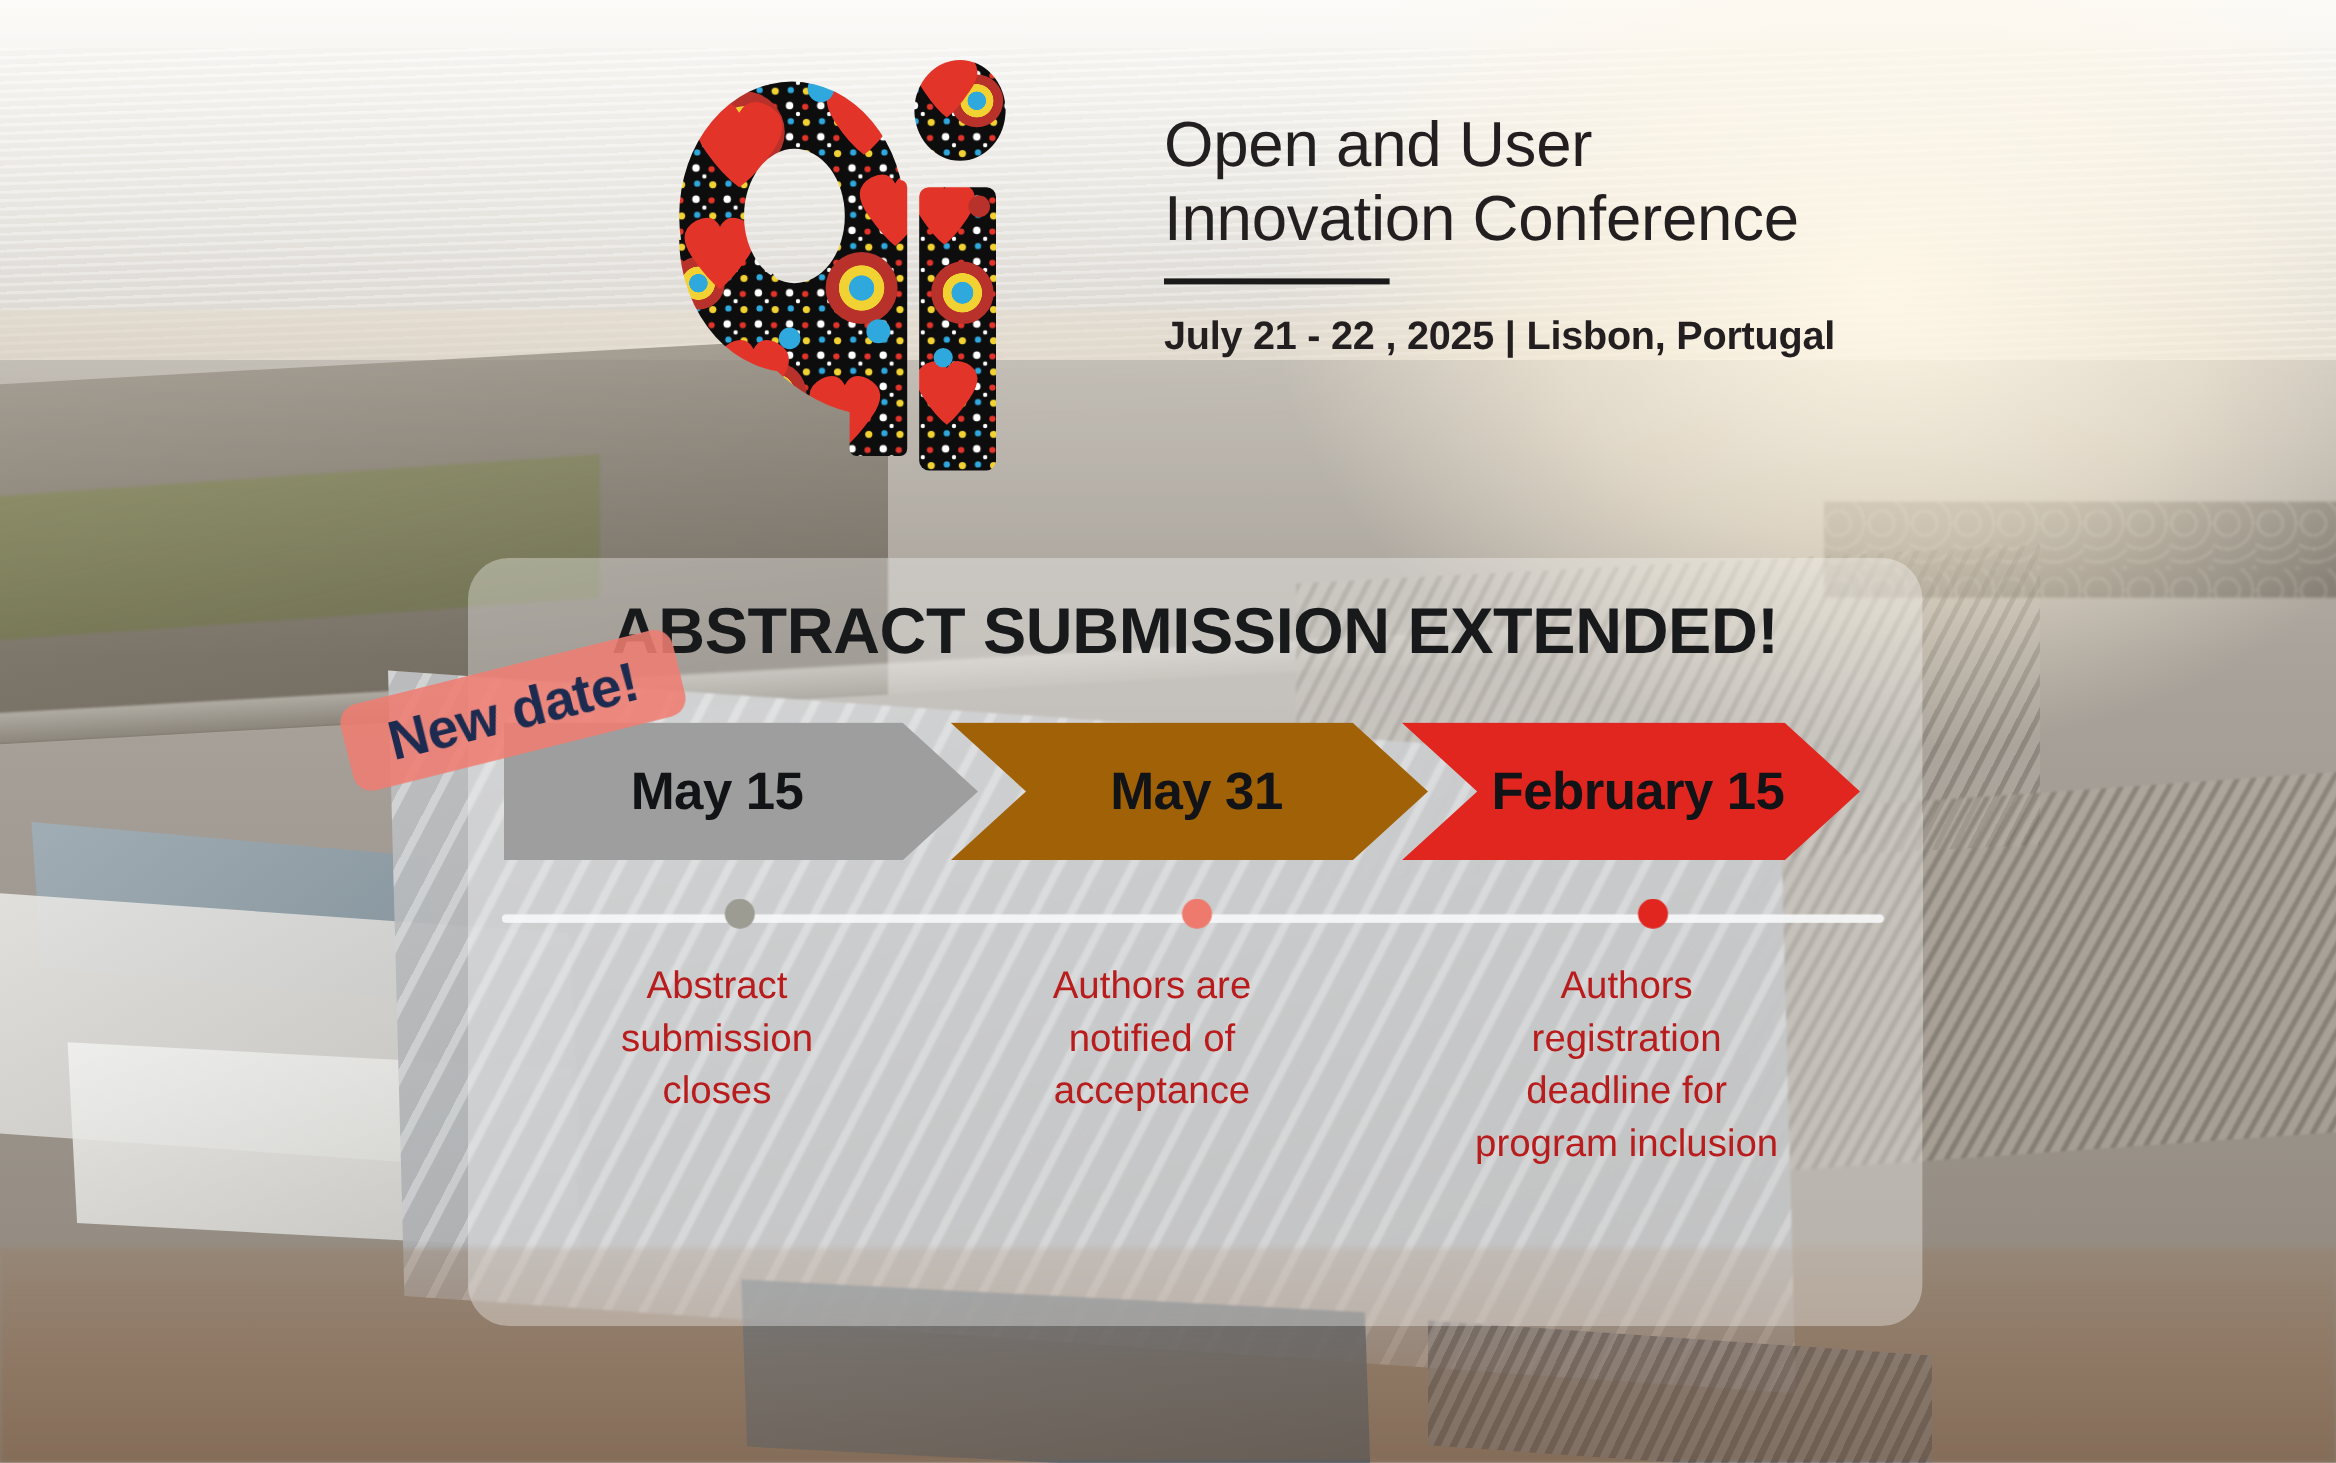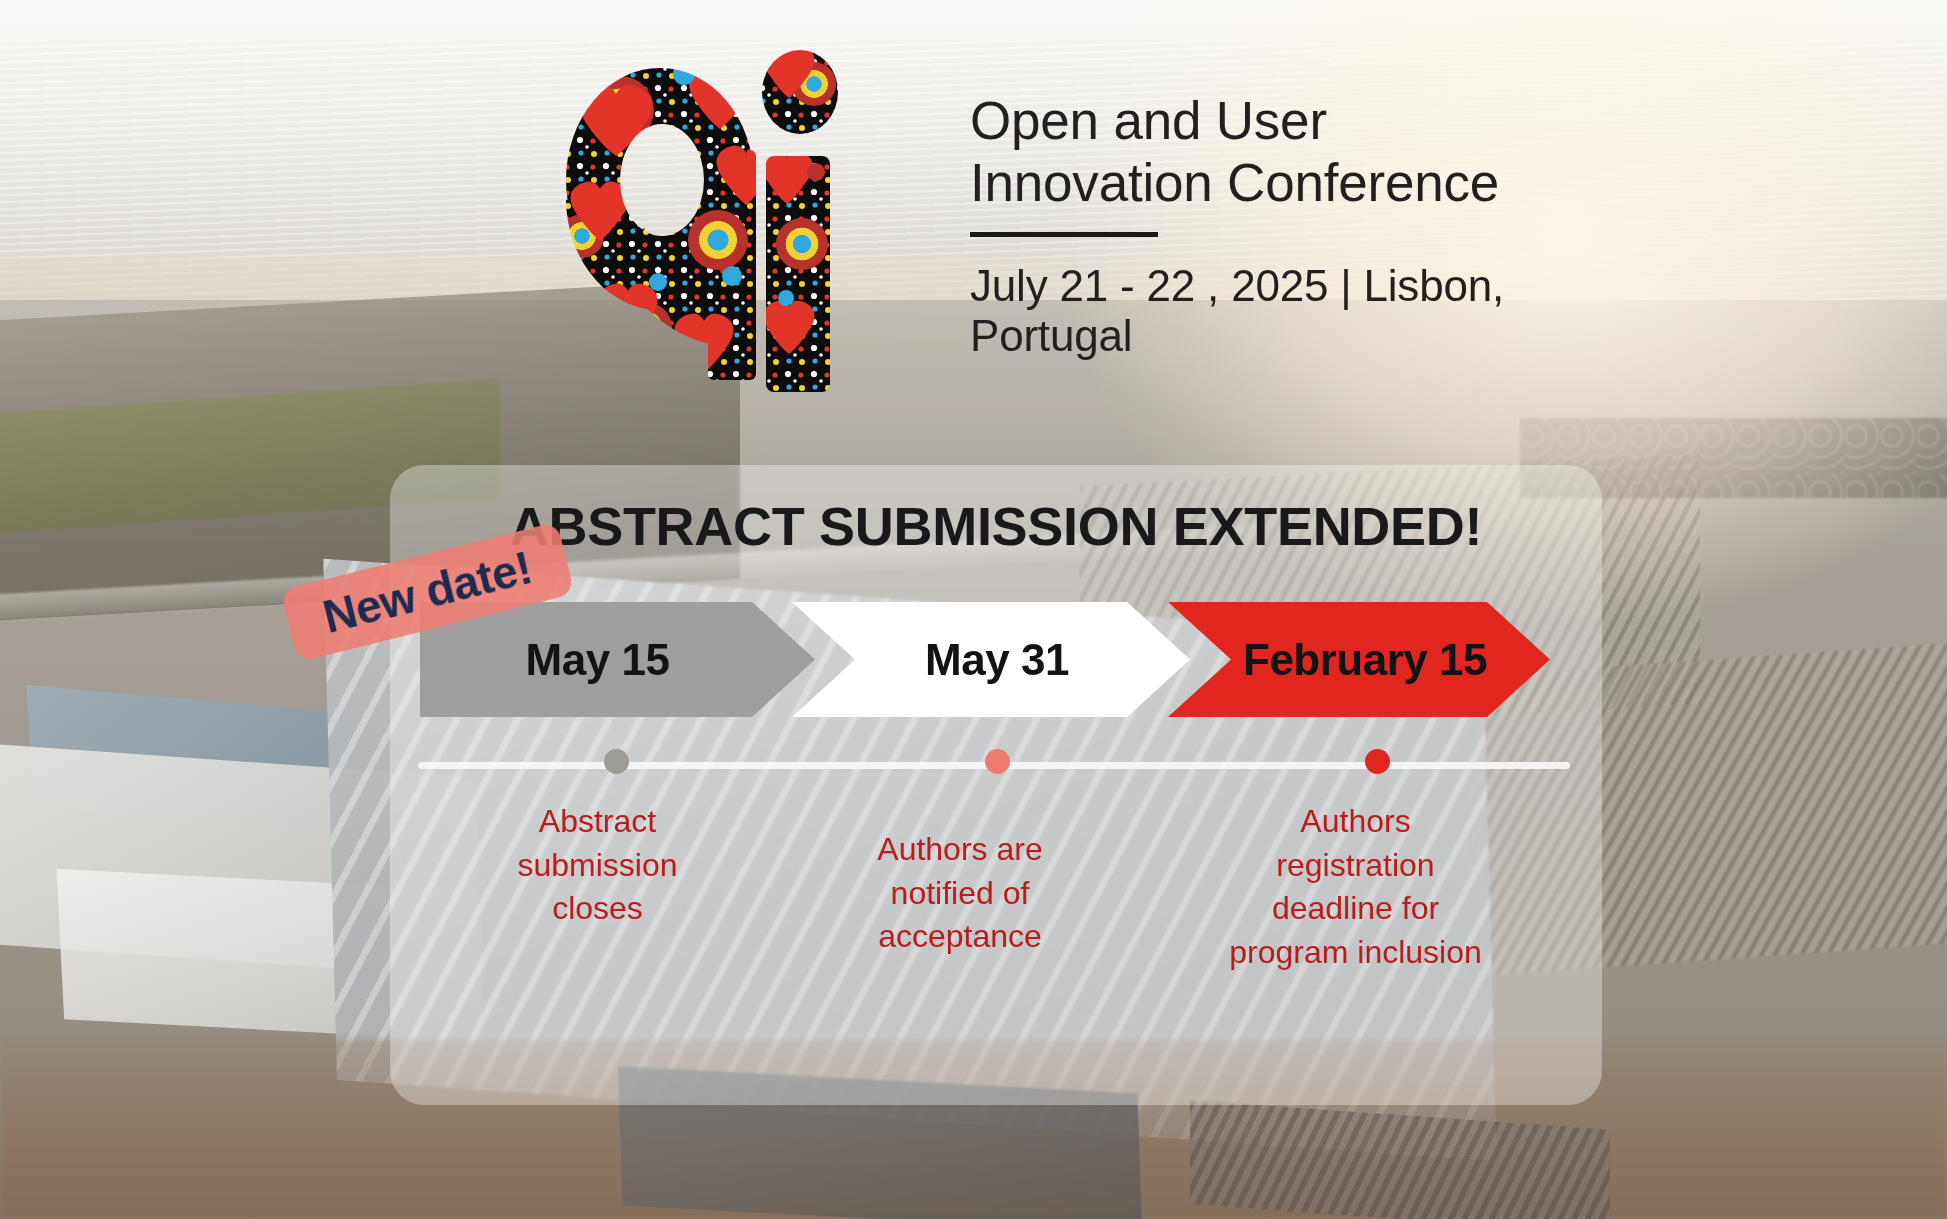--- a/index.html
+++ b/index.html
@@ -134,21 +134,21 @@
 
   .title-block{position:absolute;left:970px;top:90px;width:680px;}
   .conf-title{
     font-size:53px;line-height:1.17;color:#231f20;font-weight:400;
     letter-spacing:-.2px;white-space:pre-line;
   }
   .title-rule{
     margin-top:18px;width:188px;height:5px;background:#1a1a1a;
   }
   .conf-date{
-    margin-top:24px;font-size:44px;color:#231f20;font-weight:400;letter-spacing:-.2px;
+    margin-top:24px;font-size:33px;color:#231f20;font-weight:700;letter-spacing:-.2px;
   }
 
   
   .card{
     position:absolute;left:390px;top:465px;width:1212px;height:640px;
     background:rgba(255,255,255,.34);
     border-radius:34px;
     backdrop-filter:blur(1px);
   }
 
@@ -168,21 +168,21 @@
     font-size:44px;font-weight:bold;color:#111316;letter-spacing:-.5px;
     position:relative;z-index:2;
   }
   .chev-0{
     left:0;width:395px;
     background:#9e9e9e;
     clip-path:polygon(0 0,332px 0,395px 50%,332px 100%,0 100%);
   }
   .chev-1{
     left:372px;width:398px;
-    background:#ffffff;
+    background:#a16207;
     clip-path:polygon(0 0,335px 0,398px 50%,335px 100%,0 100%,63px 50%);
   }
   .chev-2{
     left:748px;width:382px;
     background:#e0261f;
     clip-path:polygon(0 0,319px 0,382px 50%,319px 100%,0 100%,63px 50%);
   }
   .chev-0 span{transform:translateX(-20px);}
   .chev-1 span{transform:translateX(6px);}
   .chev-2 span{transform:translateX(6px);}
@@ -213,21 +213,21 @@
   .tl-dot-1{left:567px;background:#ee7a6e;}
   .tl-dot-2{left:947px;background:#e0261f;}
 
   
   .captions{position:absolute;left:420px;top:800px;width:1150px;display:flex;}
   .cap{
     text-align:center;font-size:32px;line-height:1.36;color:#b91c1c;
     white-space:pre-line;
   }
   .cap-0{width:355px;}
-  .cap-1{width:370px;margin-top:28px;}
+  .cap-1{width:370px;}
   .cap-2{width:425px;margin-left:-2px;}
 </style>
 </head>
 <body>
 
 <div class="stage">
 
   <div class="bg">
     <div class="bg-sky"></div>
     <div class="bg-sea"></div>

